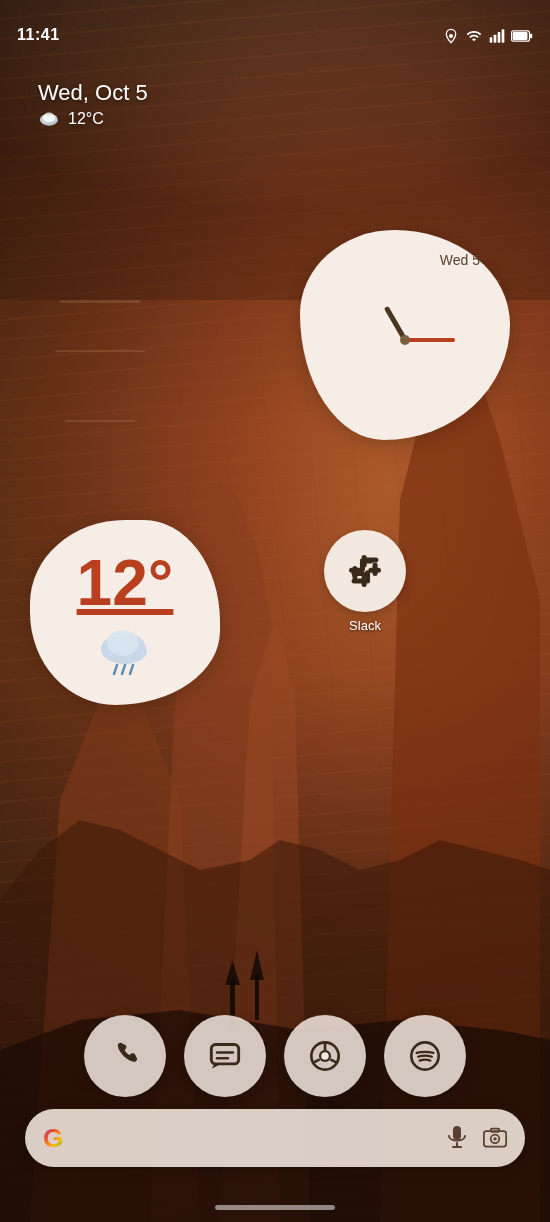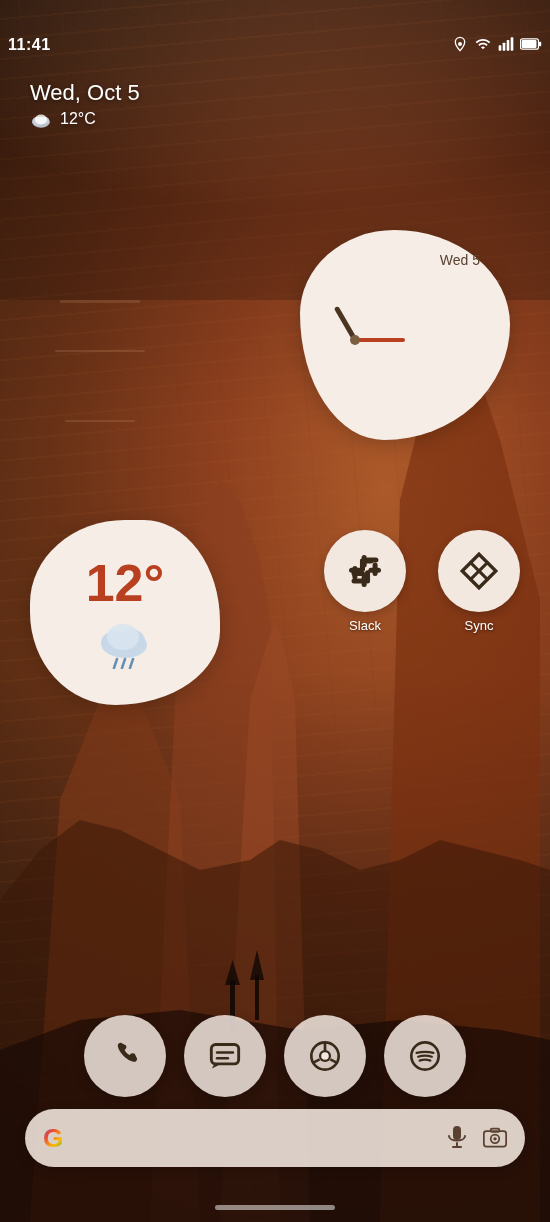--- a/index.html
+++ b/index.html
@@ -57,58 +57,57 @@
     }
 
     
     #status-bar {
       position: absolute;
       top: 0;
       left: 0;
       right: 0;
       height: 44px;
       display: flex;
-      align-items: flex-start;
+      align-items: flex-end;
       justify-content: space-between;
-      padding: 0 8px;
-      z-index: 100;
-      margin-top: 36px;
+      padding: 0 17px;
+      z-index: 100;
     }
 
     #status-time {
       color: white;
       font-size: 16px;
       font-weight: 600;
       letter-spacing: 0.5px;
     }
 
     #status-icons {
       display: flex;
       align-items: center;
       gap: 6px;
     }
 
     
     #date-weather {
       position: absolute;
       top: 80px;
-      left: 30px;
+      left: 38px;
       z-index: 100;
     }
 
     #date-text {
       color: white;
       font-size: 22px;
       font-weight: 500;
       text-shadow: 0 1px 4px rgba(0,0,0,0.5);
     }
 
     #weather-row {
       display: flex;
-      align-items: flex-end;
+      align-items: flex-start;
       gap: 8px;
       margin-top: 4px;
     }
 
     #weather-temp-small {
       color: white;
       font-size: 16px;
       font-weight: 400;
       text-shadow: 0 1px 4px rgba(0,0,0,0.5);
     }
@@ -123,20 +122,21 @@
       z-index: 100;
     }
 
     .blob-shape {
       width: 100%;
       height: 100%;
       background: #f5ede6;
       border-radius: 45% 55% 60% 40% / 40% 45% 55% 60%;
       display: flex;
       flex-direction: column;
+      align-items: center;
       justify-content: center;
       position: relative;
       box-shadow: 0 4px 20px rgba(0,0,0,0.2);
     }
 
     #clock-date-label {
       position: absolute;
       top: 22px;
       right: 30px;
       font-size: 14px;
@@ -202,24 +202,25 @@
       background: #f5ede6;
       border-radius: 50% 40% 55% 45% / 45% 55% 40% 50%;
       display: flex;
       flex-direction: column;
       align-items: center;
       justify-content: center;
       box-shadow: 0 4px 20px rgba(0,0,0,0.2);
     }
 
     #weather-temp-big {
-      font-size: 52px;
+      font-size: 64px;
       font-weight: 600;
       color: #b84020;
       line-height: 1;
+      text-decoration: underline;
     }
 
     #weather-icon-area {
       margin-top: 8px;
     }
 
     
     #app-grid {
       position: absolute;
       top: 530px;
@@ -474,32 +475,20 @@
 
           <rect x="42" y="12" width="12" height="30" rx="6"></rect>
 
           <rect x="42" y="58" width="12" height="30" rx="6"></rect>
         </g>
       </svg>
     </div>
     <span class="app-label">Slack</span>
   </div>
 
-  <div class="app-item">
-    <div class="app-icon-circle">
-      <svg width="42" height="42" viewBox="0 0 100 100">
-
-        <polygon points="50,10 90,50 50,90 10,50" fill="none" stroke="#3a2a1a" stroke-width="8"></polygon>
-
-        <line x1="30" y1="30" x2="70" y2="70" stroke="#3a2a1a" stroke-width="7" stroke-linecap="round"></line>
-        <line x1="70" y1="30" x2="30" y2="70" stroke="#3a2a1a" stroke-width="7" stroke-linecap="round"></line>
-      </svg>
-    </div>
-    <span class="app-label">Sync</span>
-  </div>
 
 
 </div>
 
 <div id="dock">
 
   <div class="dock-icon">
     <svg width="36" height="36" viewBox="0 0 100 100">
       <path d="M30 20 C30 16 36 12 40 14 L52 20 C55 22 54 28 52 30 L49 33 C51 38 58 45 63 47 L66 44 C68 42 74 41 77 44 L83 56 C85 60 81 66 77 66 C58 66 30 38 30 20Z" fill="#3a2a1a"></path>
     </svg>

